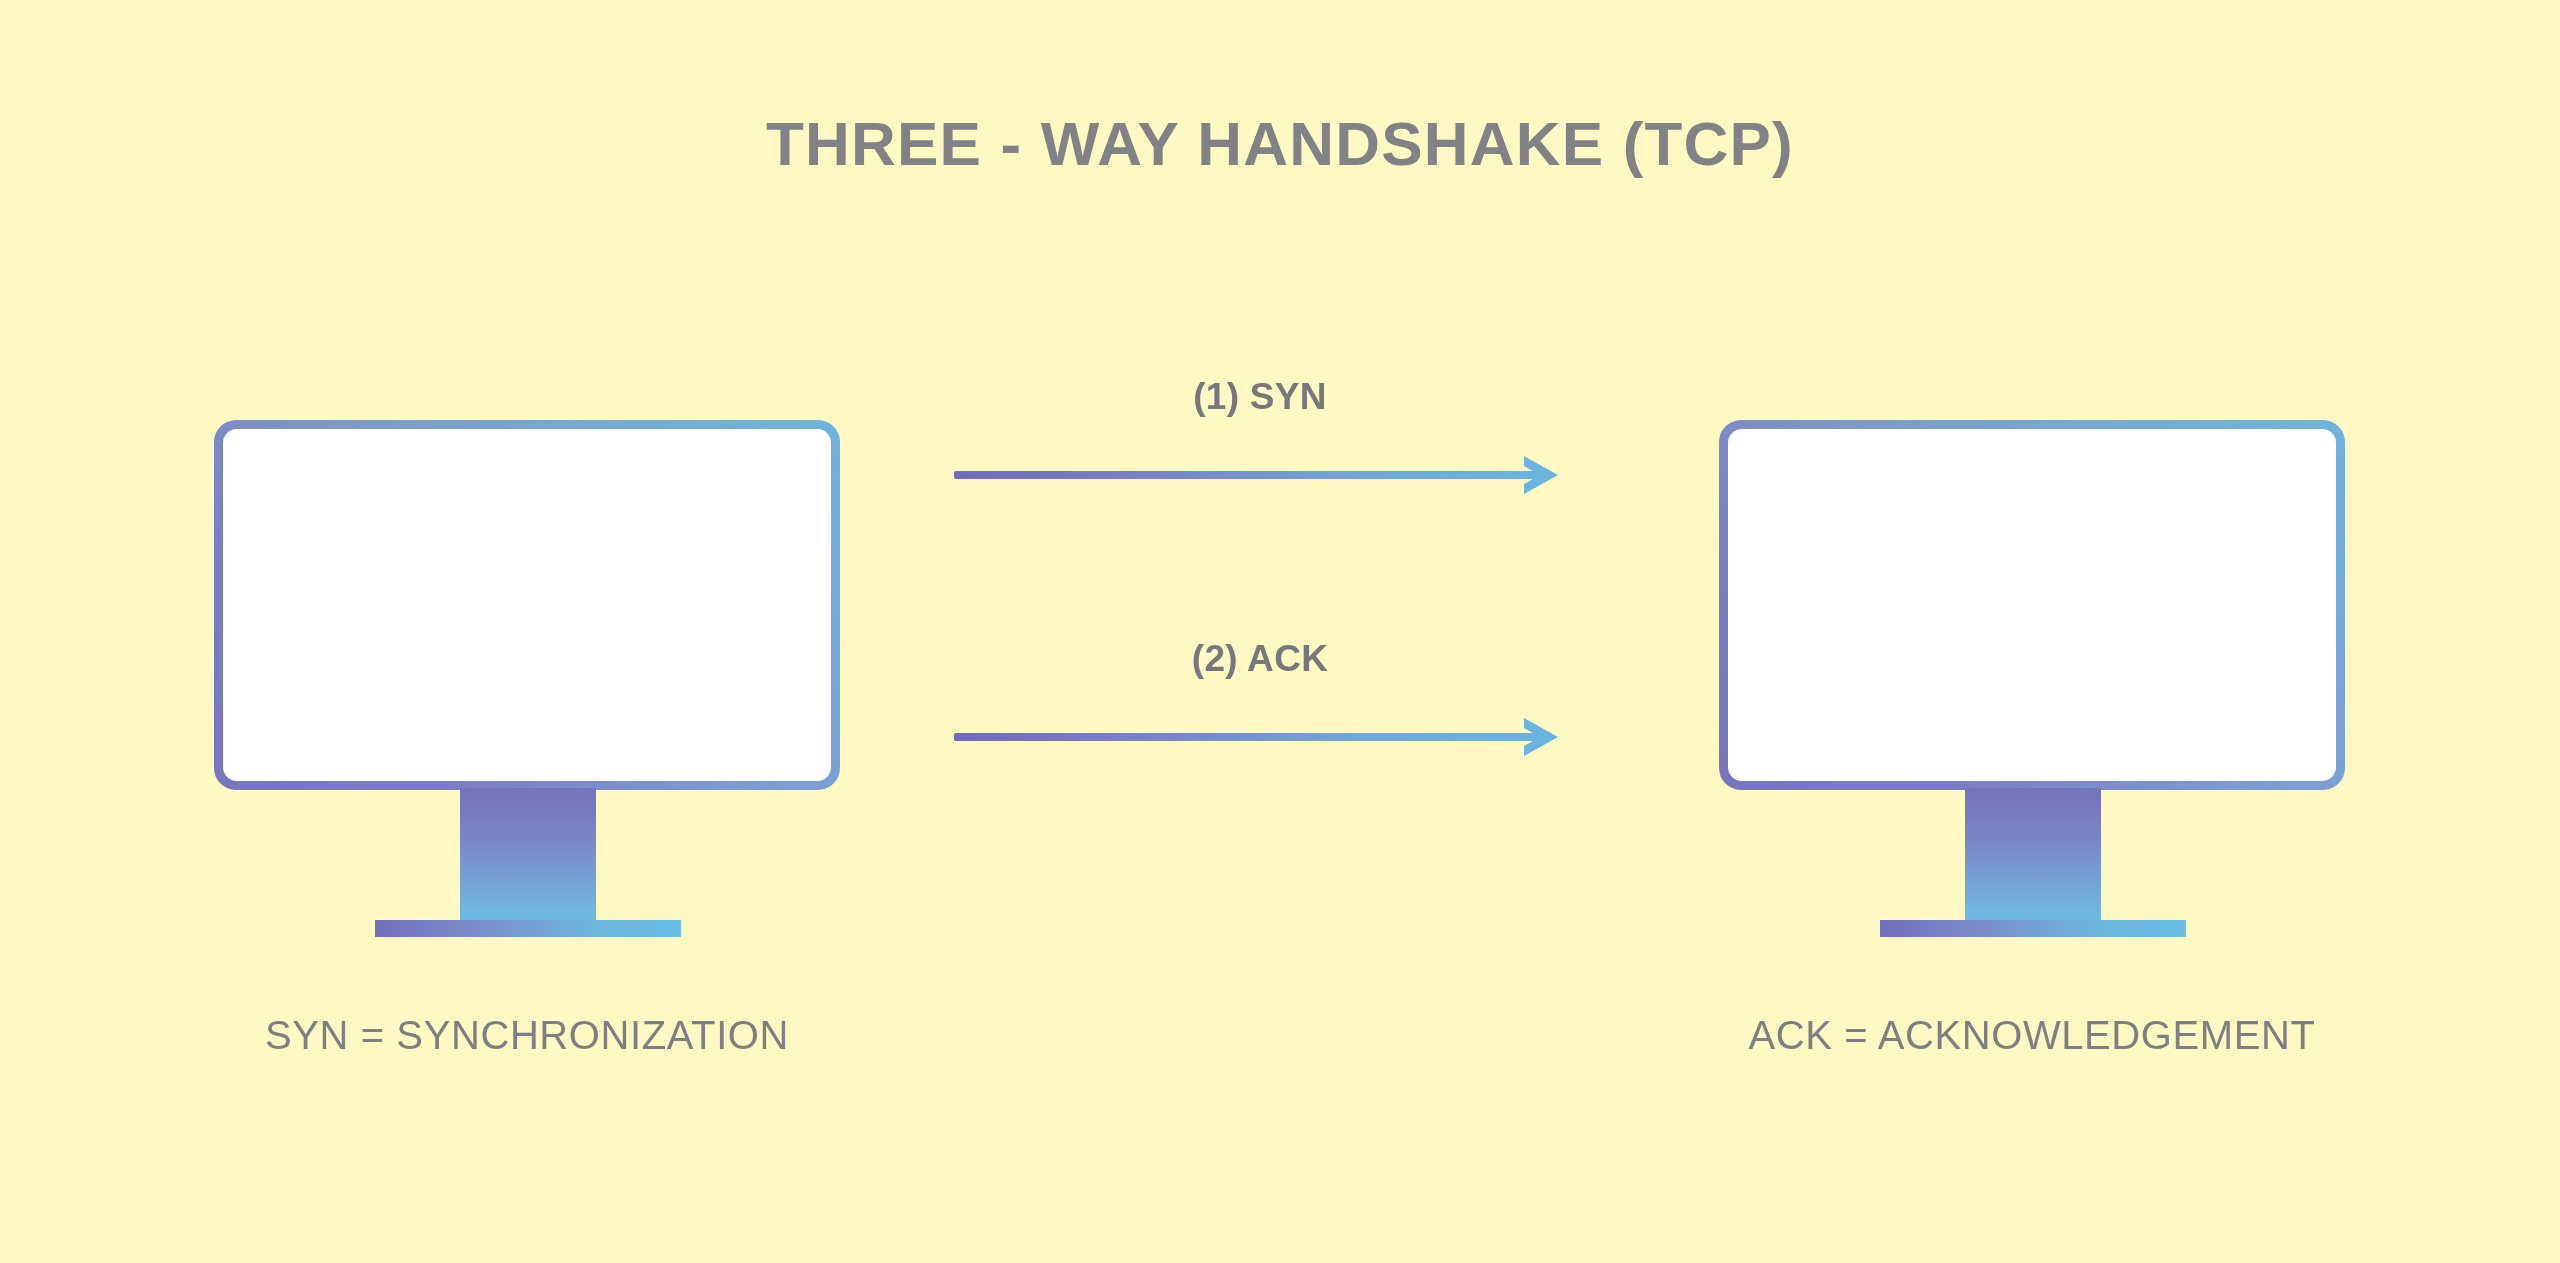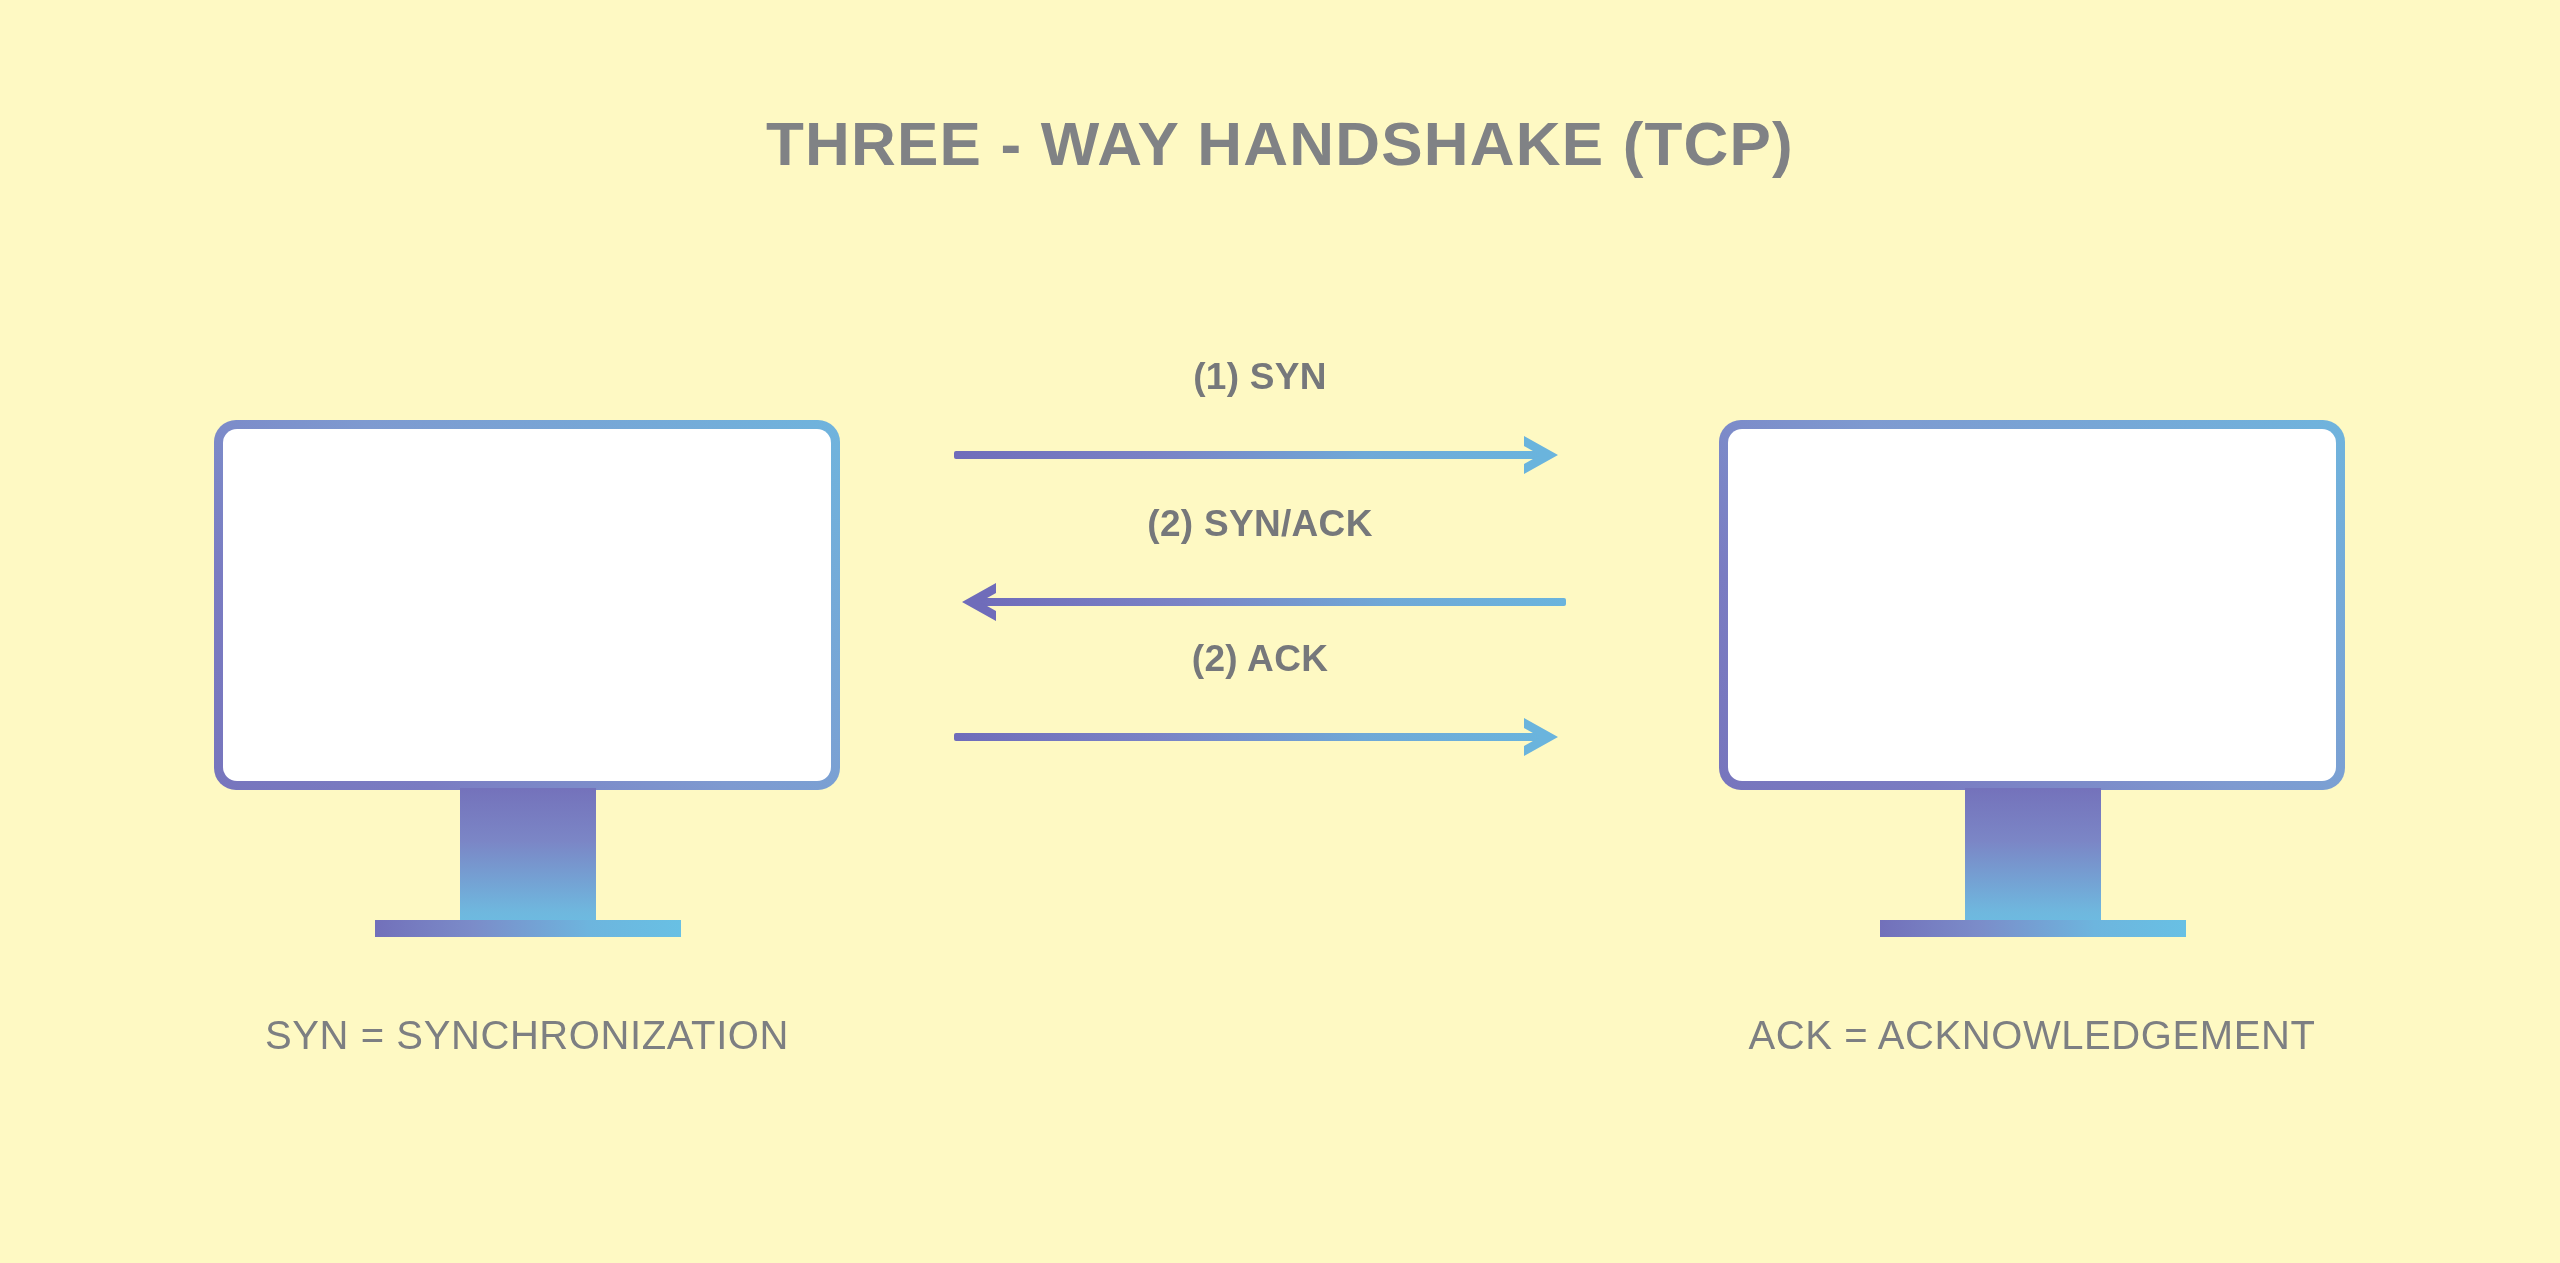--- a/index.html
+++ b/index.html
@@ -92,21 +92,21 @@
   #caption-left  { left: 127px; }
   #caption-right { left: 1632px; }
 
   
   .message-row {
     position: absolute;
     left: 950px;
     width: 620px;
     height: 120px;
   }
-  #message-1 { top: 356px; }
+  #message-1 { top: 376px; }
   #message-2 { top: 503px; }
   #message-3 { top: 638px; }
 
   .message-label {
     position: absolute;
     left: 0;
     top: 0;
     width: 620px;
     text-align: center;
     font-size: 37px;
@@ -158,37 +158,20 @@
             <stop offset="70%" stop-color="#6fa9d7"></stop>
             <stop offset="100%" stop-color="#6ab4dd"></stop>
           </linearGradient>
         </defs>
         <rect x="0" y="17" width="586" height="8" rx="2" fill="url(#gradRight1)"></rect>
         <path d="M 570 2 L 604 21 L 570 40 L 570 30 L 586 21 L 570 12 Z" fill="#6ab4dd"></path>
       </svg>
     </div>
   </div>
 
-  <div class="message-row" id="message-2">
-    <div class="message-label">(2) SYN/ACK</div>
-    <div class="message-arrow">
-      <svg width="612" height="42" viewBox="0 0 612 42" xmlns="http://www.w3.org/2000/svg">
-        <defs>
-          <linearGradient id="gradLeft2" x1="0" y1="0" x2="1" y2="0">
-            <stop offset="0%" stop-color="#6f6cba"></stop>
-            <stop offset="35%" stop-color="#7a83c6"></stop>
-            <stop offset="70%" stop-color="#6fa9d7"></stop>
-            <stop offset="100%" stop-color="#6ab4dd"></stop>
-          </linearGradient>
-        </defs>
-        <rect x="26" y="17" width="586" height="8" rx="2" fill="url(#gradLeft2)"></rect>
-        <path d="M 42 2 L 8 21 L 42 40 L 42 30 L 26 21 L 42 12 Z" fill="#6f6cba"></path>
-      </svg>
-    </div>
-  </div>
 
   <div class="message-row" id="message-3">
     <div class="message-label">(2) ACK</div>
     <div class="message-arrow">
       <svg width="612" height="42" viewBox="0 0 612 42" xmlns="http://www.w3.org/2000/svg">
         <defs>
           <linearGradient id="gradRight3" x1="0" y1="0" x2="1" y2="0">
             <stop offset="0%" stop-color="#6f6cba"></stop>
             <stop offset="35%" stop-color="#7a83c6"></stop>
             <stop offset="70%" stop-color="#6fa9d7"></stop>

